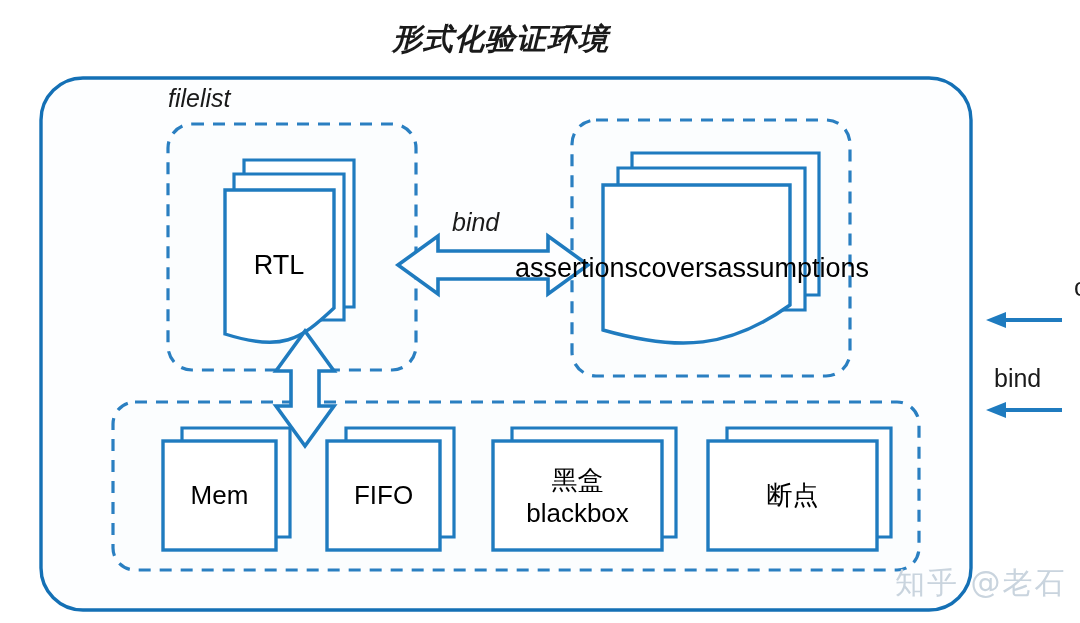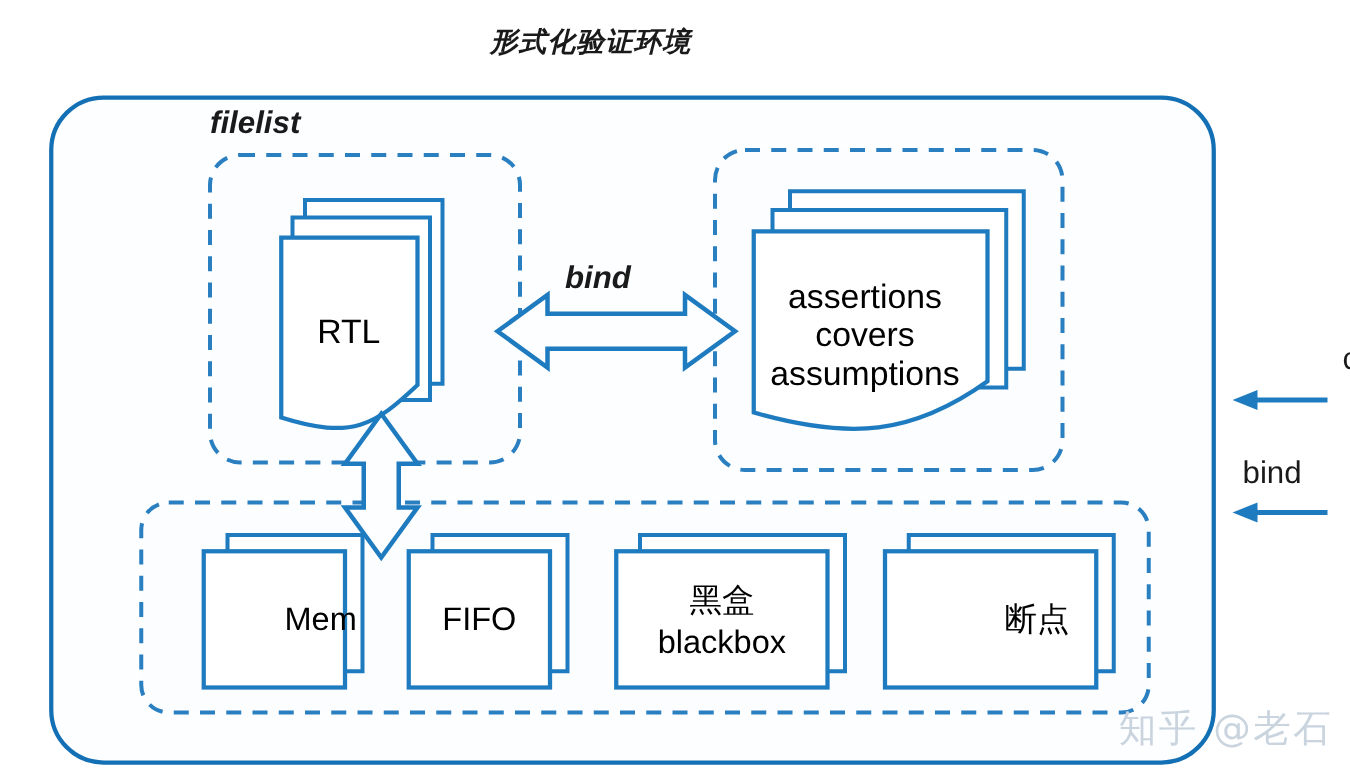--- a/index.html
+++ b/index.html
@@ -26,29 +26,29 @@
     width: 1080px;
     height: 623px;
   }
   .txt {
     position: absolute;
     white-space: pre;
     color: #1a1a1a;
     line-height: 1.12;
   }
   .title-main {
-    font-size: 22px;
+    font-size: 30px;
     font-style: italic;
     font-weight: bold;
     letter-spacing: 1px;
   }
   .label-italic {
     font-size: 25px;
     font-style: italic;
-    font-weight: bold;
+    font-weight: normal;
   }
   .label-italic-cn {
     font-size: 25px;
     font-style: italic;
     font-weight: bold;
     letter-spacing: 1px;
   }
   .doc-text {
     font-size: 27px;
     text-align: center;
@@ -152,40 +152,40 @@
 
   <div class="txt label-italic" style="left:168px; top:84px;">filelist</div>
 
   <div class="txt label-italic" style="left:452px; top:208px;">bind</div>
 
 
   <div class="center-wrap doc-text" style="left:225px; top:240px; width:108px; height:50px;align-items:center;">
     <span>RTL</span>
   </div>
 
-  <div class="center-wrap doc-text" style="left:603px; top:218px; width:178px; height:100px; flex-direction:column;">
+  <div class="center-wrap doc-text" style="left:603px; top:218px; width:178px; height:100px; flex-direction:row;">
     <span>assertions</span>
     <span>covers</span>
     <span>assumptions</span>
   </div>
 
-  <div class="center-wrap box-text" style="left:163px; top:441px; width:113px; height:109px; flex-direction:column;margin-left:37px;">
+  <div class="center-wrap box-text" style="left:163px; top:441px; width:113px; height:109px; flex-direction:column;">
     <span>Mem</span>
   </div>
 
   <div class="center-wrap box-text" style="left:493px; top:441px; width:169px; height:109px; flex-direction:column;">
     <span>黑盒</span>
     <span>blackbox</span>
   </div>
 
   <div class="center-wrap box-text" style="left:327px; top:441px; width:113px; height:109px; flex-direction:column;">
     <span>FIFO</span>
   </div>
 
-  <div class="center-wrap box-text" style="left:708px; top:441px; width:169px; height:109px; flex-direction:row;margin-left:37px;">
+  <div class="center-wrap box-text" style="left:708px; top:441px; width:169px; height:109px; flex-direction:row;">
     <span>断点</span>
   </div>
 
   <div class="txt sig-text" style="left:1054px; top:273px;margin-left:20px;">clk</div>
 
   <div class="txt sig-text" style="left:994px; top:364px;">bind</div>
 
   <div class="watermark" style="left:895px; top:563px;">知乎 @老石</div>
 
 </div>

